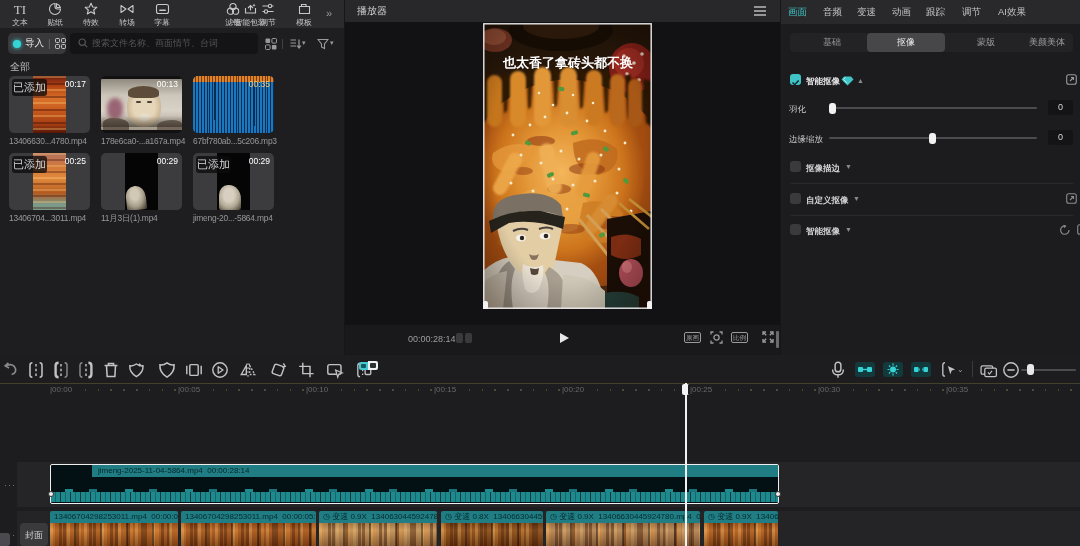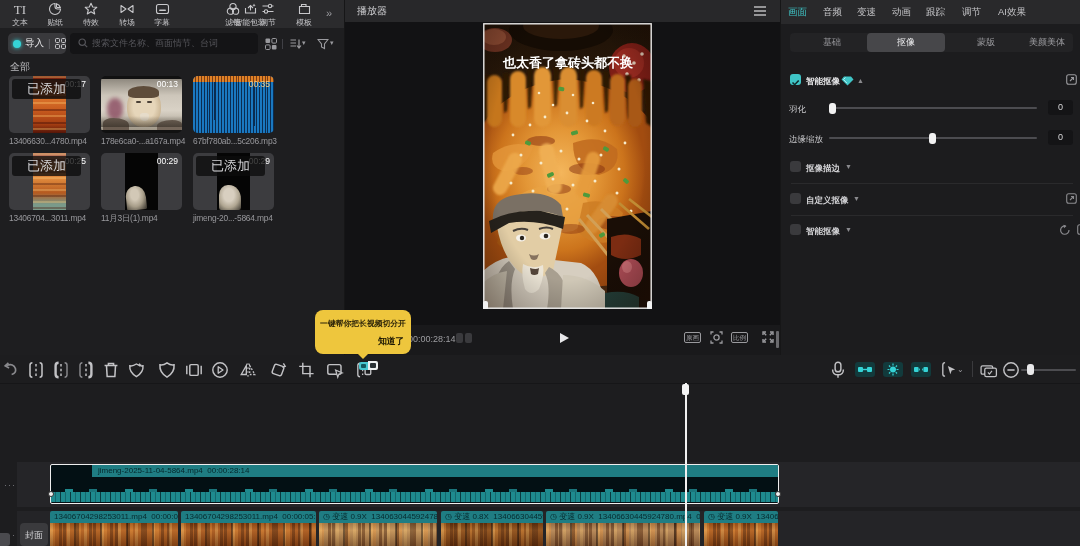--- a/index.html
+++ b/index.html
@@ -12,21 +12,21 @@
 #topbar { position:absolute; left:0; top:0; width:344px; height:28px; background:#2b2b2d; }
 .tb-item { position:absolute; top:2px; width:40px; text-align:center; color:#c8c8cb; }
 .tb-item .ic { height:15px; font-size:12px; line-height:15px; }
 .tb-item .lb { font-size:8.5px; margin-top:0px; transform:scale(0.92); }
 #searchrow { position:absolute; left:0; top:30px; width:344px; height:26px; }
 #importbtn { position:absolute; left:8px; top:3px; width:58px; height:21px; white-space:nowrap; background:#39393c; border-radius:5px; color:#e8e8ea; font-size:10px; display:flex; align-items:center; }
 #searchbox { position:absolute; left:70px; top:3px; width:188px; height:21px; background:#141416; border-radius:4px; color:#55555a; font-size:9px; line-height:21px; padding-left:8px; }
 #allLabel { left:10px; top:60px; color:#b9b9bc; font-size:10px; }
 .card { position:absolute; width:81px; height:57px; background:#3c3c3f; border-radius:5px; overflow:hidden; }
 .card .dur { position:absolute; right:4px; top:3px; color:#fff; font-size:8.5px; }
-.badge { position:absolute; left:3px; top:3px; background:rgba(12,12,12,0.78); color:#d5d5d8; font-size:13px; padding:1px 15px; border-radius:3px; }
+.badge { position:absolute; left:3px; top:3px; background:rgba(12,12,12,0.78); color:#d5d5d8; font-size:11px; padding:1px 1px; border-radius:3px; }
 .fname { position:absolute; color:#98989c; font-size:8.4px; width:88px; text-align:left; white-space:nowrap; letter-spacing:-0.2px; }
 
 
 #player { left:345px; top:0; width:435px; height:355px; background:#121214; }
 #phead { position:absolute; left:0; top:0; width:435px; height:22px; background:#28282a; color:#cfcfd2; font-size:10px; line-height:22px; padding-left:12px; }
 #pbottom { position:absolute; left:0; top:325px; width:435px; height:30px; background:#19191b; }
 #preview { position:absolute; left:138px; top:23px; width:169px; height:286px; overflow:hidden; background:#2a1c10; }
 
 
 #right { left:781px; top:0; width:299px; height:355px; background:#1c1c1e; }
@@ -558,20 +558,32 @@
           <rect x="4.5" y="5.8" width="11" height="8" rx="1.5" fill="#1d1d1f" stroke="#c2c2c5" stroke-width="1.2"></rect>
           <path d="M7.5 9.8 l1.4 1.6 2.4 -3" fill="none" stroke="#c2c2c5" stroke-width="1.1"></path>
         </svg>
       <svg class="ticon" style="left:1002px;" width="15" height="15" viewBox="0 0 15 15">
           <circle cx="7.5" cy="7.5" r="6" fill="none" stroke="#c2c2c5" stroke-width="1.2"></circle>
           <path d="M4.5 7.5 H10.5" stroke="#c2c2c5" stroke-width="1.3"></path>
         </svg>
       <div class="abs" style="left:1021px;top:13.5px;width:55px;height:2px;background:#4c4c50;border-radius:1px;"></div>
       <div class="abs" style="left:1027px;top:9px;width:7px;height:11px;background:#e8e8ea;border-radius:3px;"></div>
     </div>
+    <div id="ruler">
+      <div style="position:absolute;left:0;top:-1px;width:1080px;height:1px;background:#43402c;"></div>
+      <div class="rlabel" style="left:48px;">|00:00</div>
+        <div class="rlabel" style="left:176px;">|00:05</div>
+      <div class="rlabel" style="left:304px;">|00:10</div>
+        <div class="rlabel" style="left:432px;">|00:15</div>
+      <div class="rlabel" style="left:560px;">|00:20</div>
+        <div class="rlabel" style="left:688px;">|00:25</div>
+      <div class="rlabel" style="left:816px;">|00:30</div>
+        <div class="rlabel" style="left:944px;">|00:35</div>
+      <div style="position:absolute;left:48px;top:5px;width:1032px;height:2px;background:repeating-linear-gradient(90deg,transparent 0px,transparent 11.3px,#4e4936 11.3px,#4e4936 12.8px);"></div>
+    </div>
     <div id="tracks">
         <div class="abs" style="left:17px;top:66px;width:1063px;height:45px;background:#252528;"></div>
         <div class="abs" style="left:17px;top:115px;width:1063px;height:35px;background:#242427;"></div>
       <div class="abs" style="left:4px;top:84px;color:#7a7a7e;font-size:9px;letter-spacing:1px;">···</div>
       <div class="abs" style="left:4px;top:134px;color:#7a7a7e;font-size:9px;letter-spacing:1px;">···</div>
       <div class="abs" style="left:20px;top:127px;width:28px;height:23px;background:#3a3a3d;border-radius:4px;color:#d2d2d5;font-size:9px;text-align:center;line-height:24px;">封面</div>
       <div class="abs" style="left:-3px;top:137px;width:13px;height:13px;background:#4a4a4e;border-radius:3px;"></div>
 
       <div class="abs" style="left:50px;top:68px;width:729px;height:40px;border:1.5px solid #eeeeee;border-radius:2px;overflow:hidden;background:#031014;">
         <div style="position:absolute;left:0;top:0;width:100%;height:12px;background:#1f7d83;color:#05282c;font-size:8px;line-height:12px;margin-left:41px;"><span style="margin-left:6px;">jimeng-2025-11-04-5864.mp4&nbsp;&nbsp;00:00:28:14</span></div>
@@ -606,20 +618,13 @@
             <div class="seglbl"><span class="spd">◷</span> 变速 0.9X&nbsp; 13406</div>
             <div class="thumbs t-food"></div>
           </div>
       </div>
     </div>
 
     <div class="abs" style="left:685px;top:28px;width:1.5px;height:163px;background:#f0f0f0;"></div>
     <div class="abs" style="left:682px;top:29px;width:7px;height:11px;background:#f4f4f4;border-radius:2px;"></div>
   </div>
 
-  <div class="abs" style="left:315px;top:310px;width:96px;height:44px;background:#eec63d;border-radius:8px;z-index:50;">
-    <div style="position:absolute;left:48px;top:7px;width:0;color:#2a2208;font-size:10px;font-weight:bold;white-space:nowrap;display:flex;justify-content:center;">
-        <span style="transform:scale(0.78);">一键帮你把长视频切分开</span>
-      </div>
-    <div style="position:absolute;right:7px;bottom:6px;color:#1c1703;font-size:9px;font-weight:bold;letter-spacing:-0.3px;">知道了</div>
-    <div style="position:absolute;left:42px;bottom:-5px;width:0;height:0;border-left:6px solid transparent;border-right:6px solid transparent;border-top:6px solid #eec63d;"></div>
-  </div>
 </div>
 
 </body></html>

